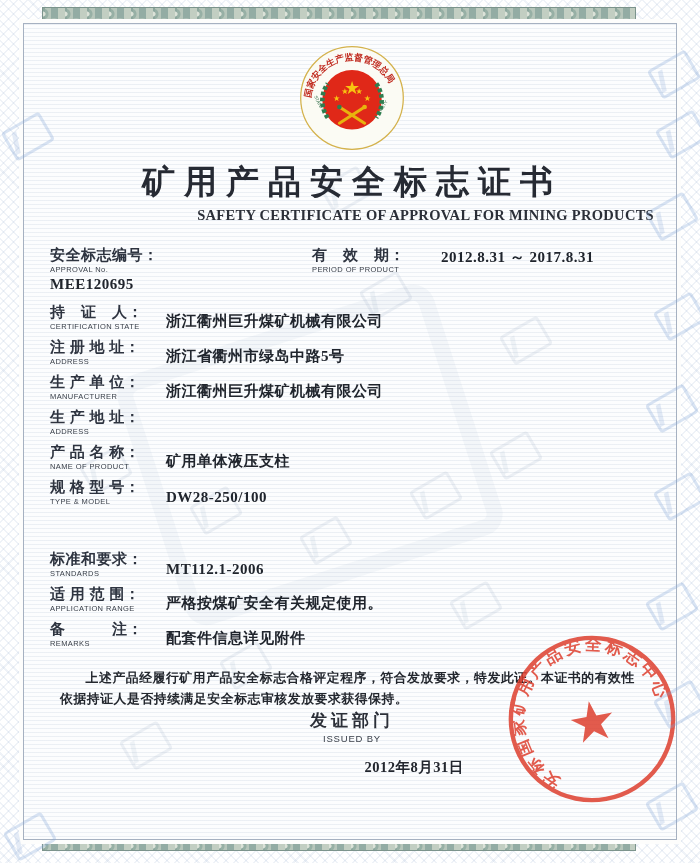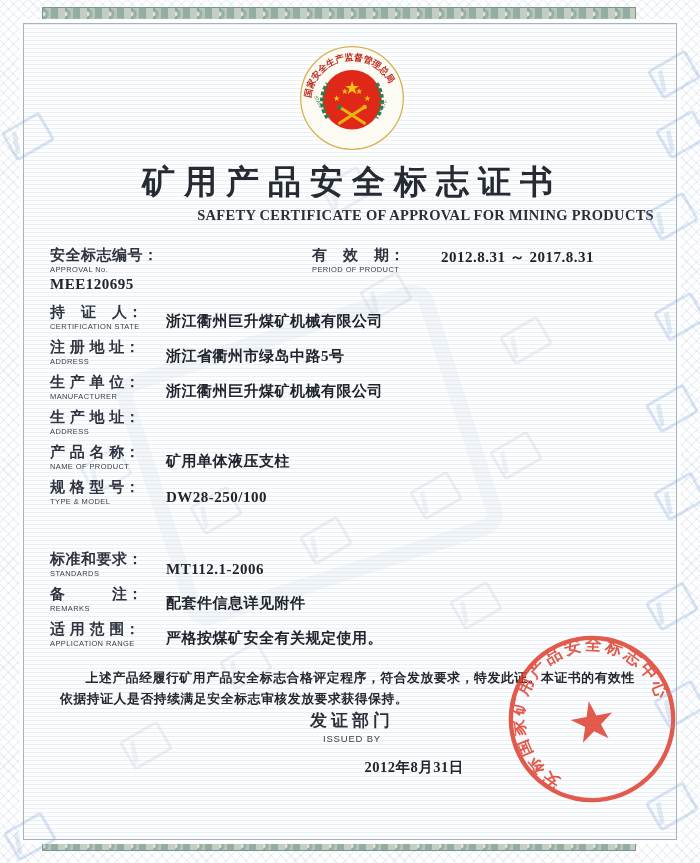--- a/index.html
+++ b/index.html
@@ -199,31 +199,31 @@
       <div class="sec2">
         <div class="row">
           <div class="lbl lblw">
               <div class="zh">标准和要求：</div>
               <div class="en">STANDARDS</div>
             </div>
           <div class="val">MT112.1-2006</div>
         </div>
         <div class="row">
           <div class="lbl lblw">
+              <div class="zh">适 用 范 围：</div>
+              <div class="en">APPLICATION RANGE</div>
+            </div>
+          <div class="val">严格按煤矿安全有关规定使用。</div>
+        </div>
+        <div class="row">
+          <div class="lbl lblw">
               <div class="zh">备　　　注：</div>
               <div class="en">REMARKS</div>
             </div>
           <div class="val">配套件信息详见附件</div>
-        </div>
-        <div class="row">
-          <div class="lbl lblw">
-              <div class="zh">适 用 范 围：</div>
-              <div class="en">APPLICATION RANGE</div>
-            </div>
-          <div class="val">严格按煤矿安全有关规定使用。</div>
         </div>
       </div>
 
       <p class="statement">上述产品经履行矿用产品安全标志合格评定程序，符合发放要求，特发此证。本证书的有效性依据持证人是否持续满足安全标志审核发放要求获得保持。</p>
 
       <div class="issuer">
         <div class="zh-big">发证部门</div>
         <div class="en">ISSUED BY</div>
       </div>
 

